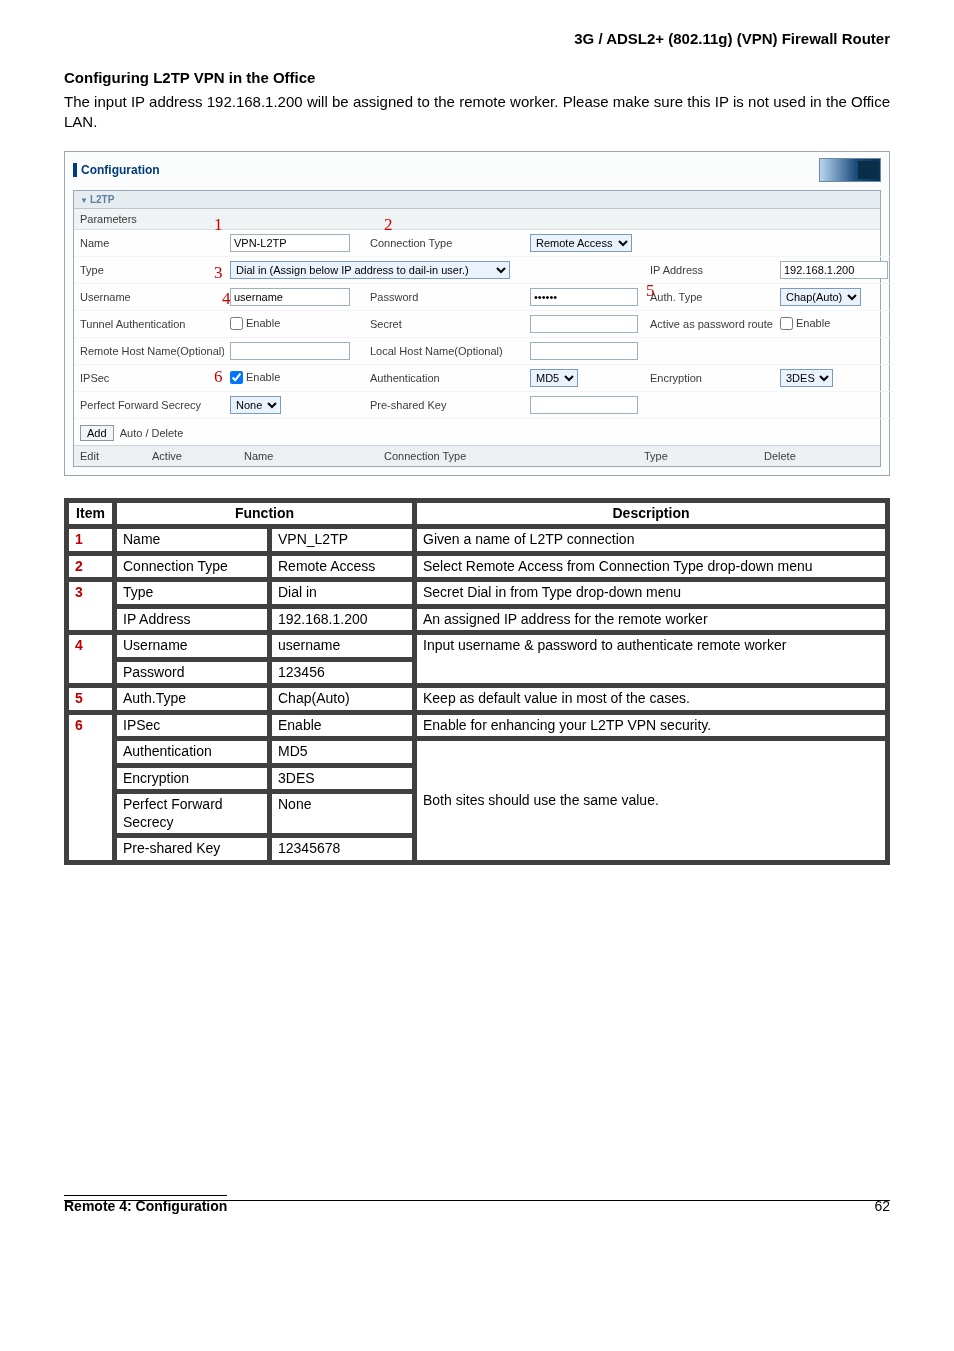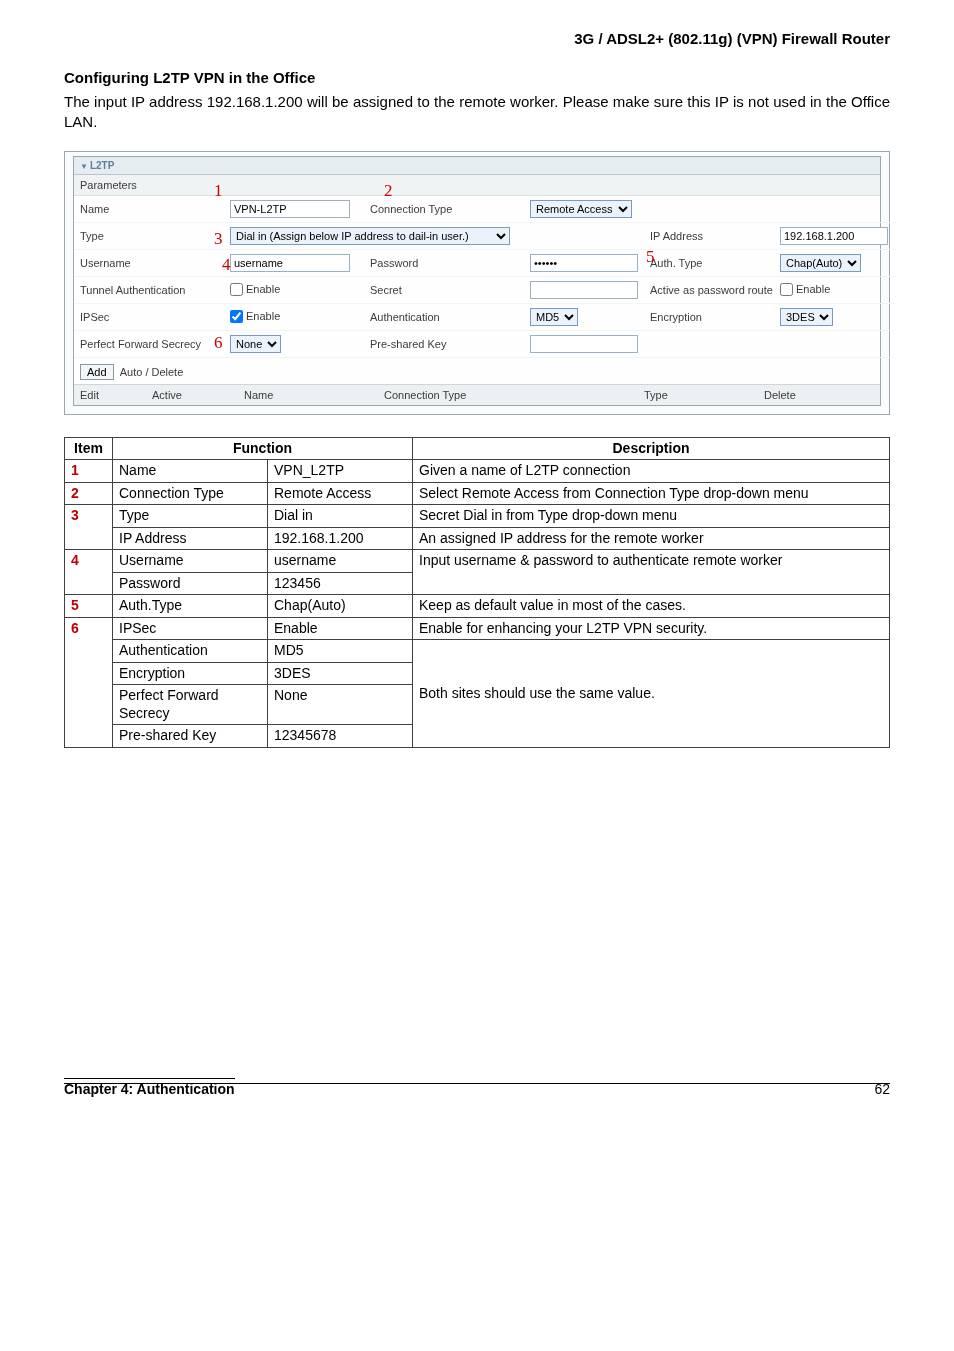--- a/index.html
+++ b/index.html
@@ -146,21 +146,21 @@
   }
 
   
   table.desc {
     width: 100%;
     border-collapse: collapse;
     font-size: 14px;
     margin-bottom: 80px;
   }
   table.desc th, table.desc td {
-    border: 1px solid #404040;
+    border: 5px solid #404040;
     padding: 2px 6px;
     text-align: left;
     vertical-align: top;
     line-height: 1.25;
   }
   table.desc th {
     text-align: center;
     font-weight: bold;
   }
   .red { color: #c00000; font-weight: bold; text-align: center; }
@@ -176,20 +176,24 @@
 </style>
 </head>
 <body>
 
 <div class="doc-header">3G / ADSL2+ (802.11g) (VPN) Firewall Router</div>
 
 <div class="section-title">Configuring L2TP VPN in the Office</div>
 <div class="intro-text">The input IP address 192.168.1.200 will be assigned to the remote worker. Please make sure this IP is not used in the Office LAN.</div>
 
 <div class="config-panel">
+  <div class="config-titlebar">
+    <span class="config-title">Configuration</span>
+    <span class="logo-box"></span>
+  </div>
   <div class="inner-box">
     <div class="l2tp-head">L2TP</div>
     <div class="param-header">Parameters</div>
 
     <span class="num-annot" style="top:24px; left:140px;">1</span>
     <span class="num-annot" style="top:24px; left:310px;">2</span>
     <span class="num-annot" style="top:72px; left:140px;">3</span>
     <span class="num-annot" style="top:98px; left:148px;">4</span>
     <span class="num-annot" style="top:90px; left:572px;">5</span>
     <span class="num-annot" style="top:176px; left:140px;">6</span>
@@ -219,20 +223,28 @@
         <td>Auth. Type</td>
         <td><select class="sel"><option>Chap(Auto)</option></select></td>
       </tr>
       <tr>
         <td>Tunnel Authentication</td>
         <td><input type="checkbox" class="chk" style=""><span>Enable</span></td>
         <td>Secret</td>
         <td><input class="txt" style=""></td>
         <td>Active as password route</td>
         <td><input type="checkbox" class="chk" style=""><span>Enable</span></td>
+      </tr>
+      <tr>
+        <td>Remote Host Name(Optional)</td>
+        <td><input class="txt" style=""></td>
+        <td>Local Host Name(Optional)</td>
+        <td><input class="txt" style=""></td>
+        <td></td>
+            <td></td>
       </tr>
       <tr>
         <td>IPSec</td>
         <td><input type="checkbox" class="chk" checked="" style=""><span>Enable</span></td>
         <td>Authentication</td>
         <td><select class="sel"><option>MD5</option></select></td>
         <td>Encryption</td>
         <td><select class="sel"><option>3DES</option></select></td>
       </tr>
       <tr>
@@ -326,16 +338,16 @@
     <td>None</td>
   </tr>
   <tr>
     <td>Pre-shared Key</td>
     <td>12345678</td>
   </tr>
 </tbody>
   </table>
 
 <div class="doc-footer">
-  <span class="chap">Chapter 4: Authentication</span>
+  <span class="chap">Remote 4: Configuration</span>
   <span class="pnum">62</span>
 </div>
 <div style="border-top:1px solid #000; margin-top:-14px;"></div>
 
 </body></html>

